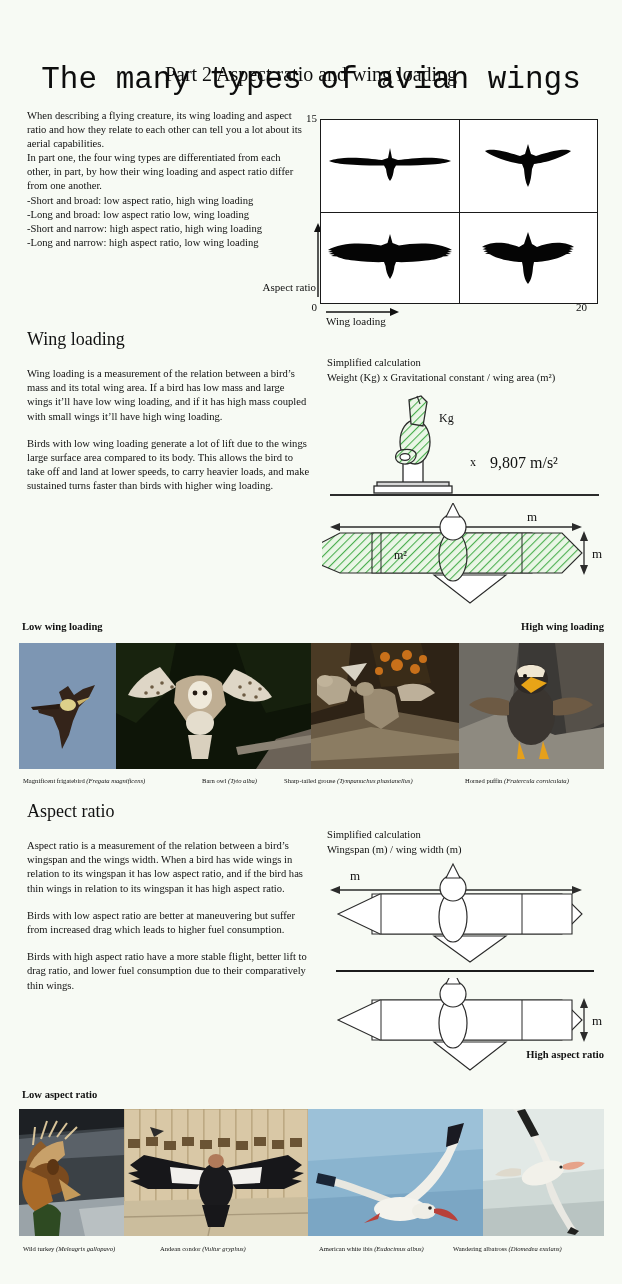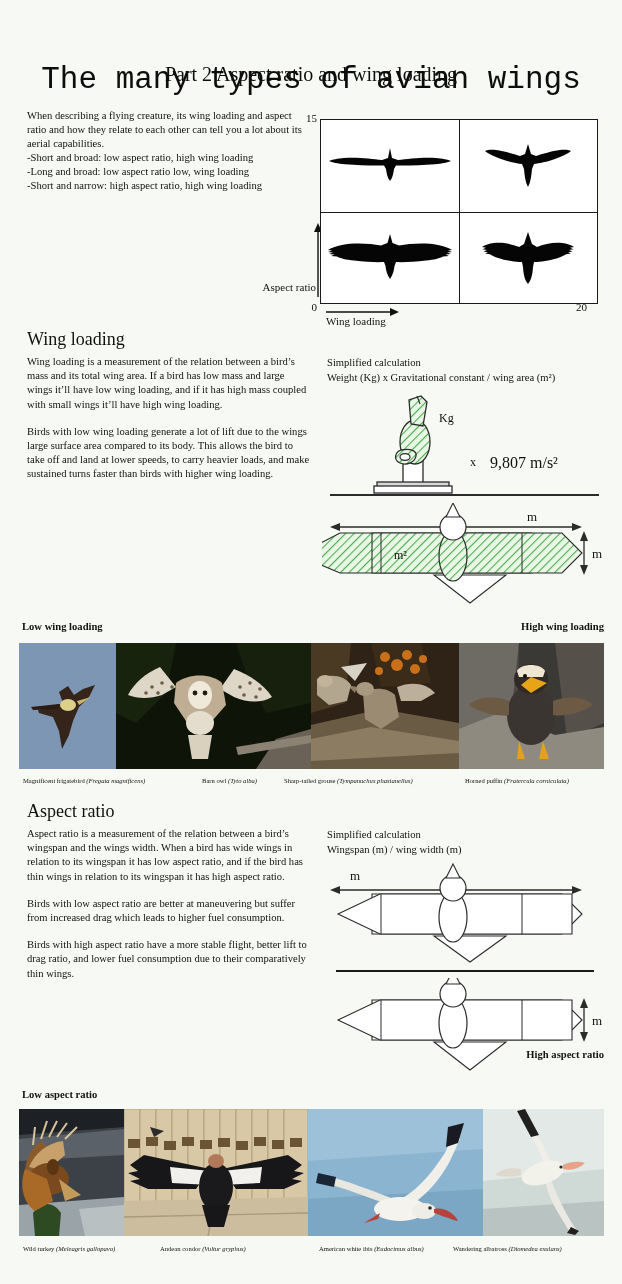--- a/index.html
+++ b/index.html
@@ -138,21 +138,21 @@
     font-size: 18px;
     line-height: 22px;
     color: #111;
   }
   .body-col {
     position: absolute;
     width: 285px;
     font-size: 10.6px;
     line-height: 14.2px;
   }
-  .body-col p { margin: 0 0 13px 0; }
+  .body-col p { margin: 12px 0 13px 0; }
   .body-col p:last-child { margin-bottom: 0; }
 
   
   .calc-head {
     position: absolute;
     font-size: 10.6px;
     line-height: 14.2px;
     width: 290px;
   }
   .calc-svg { position: absolute; }
@@ -193,23 +193,25 @@
 </head>
 <body>
 
 <div id="poster">
 
   <div class="title">The many types of avian wings</div>
   <div class="subtitle">Part 2 Aspect ratio and wing loading</div>
 
   <div class="intro">
     <p>When describing a flying creature, its wing loading and aspect ratio and how they relate to each other can tell you a lot about its aerial capabilities.</p>
+    <p>In part one, the four wing types are differentiated from each other, in part, by how their wing loading and aspect ratio differ from one another.</p>
     <p>-Short and broad: low aspect ratio, high wing loading</p>
     <p>-Long and broad: low aspect ratio low, wing loading</p>
     <p>-Short and narrow: high aspect ratio, high wing loading</p>
+    <p>-Long and narrow: high aspect ratio, low wing loading</p>
   </div>
 
   <div class="chart-wrap">
 
     <div class="ytick-top">15</div>
     <div class="ytick-zero">0</div>
     <div class="xtick-max">20</div>
     <div class="ylabel">Aspect ratio</div>
     <div class="xlabel">Wing loading</div>
 

